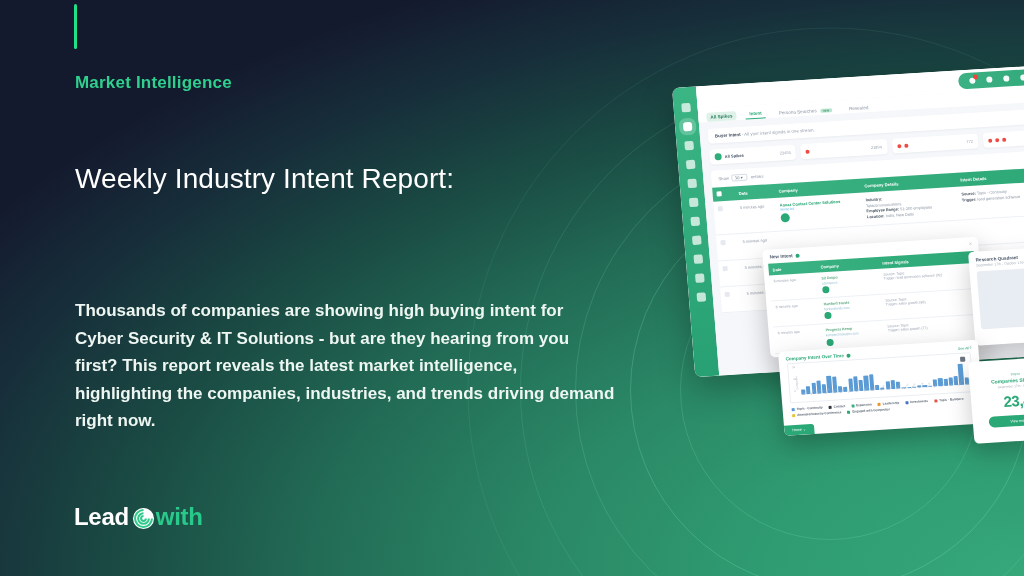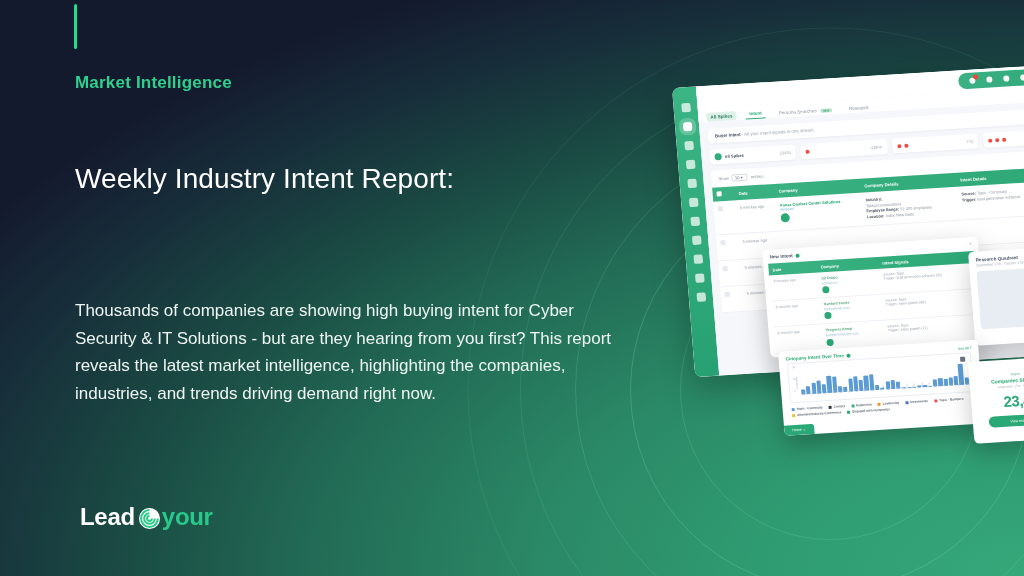--- a/index.html
+++ b/index.html
@@ -43,24 +43,24 @@
   .title-line1 {
     font-size: 28px; font-weight: 400; color: #ffffff; letter-spacing: .1px;
     line-height: 1.15;
   }
   .title-line2 {
     font-size: 50px; font-weight: bold; color: #ffffff; letter-spacing: -0.4px;
     line-height: 1.12; margin-top: 3px;
   }
   .body-copy {
     position: absolute; left: 75px; top: 297px; width: 540px;
-    font-size: 17px; line-height: 1.62; color: #eef6f2; font-weight: 400;
-  }
-  
-  .logo { position: absolute; left: 80px; top: 503px; display: flex; align-items: center; justify-content: space-between; }
+    font-size: 17px; line-height: 1.62; color: #eef6f2; font-weight: 700;
+  }
+  
+  .logo { position: absolute; left: 74px; top: 503px; display: flex; align-items: center; justify-content: space-between; }
   .logo-lead { font-size: 24px; font-weight: bold; color: #ffffff; letter-spacing: -0.3px; }
   .logo-mark { width: 23px; height: 23px; margin: 0 1px 0 3px; position: relative; top: 1px; }
   .logo-nion { font-size: 24px; font-weight: bold; color: #29c98b; letter-spacing: -0.3px; }
 
   
   .mock { position: absolute; pointer-events: none; }
 
   
   .win-main {
     left: 672px; top: 88px; width: 400px; height: 290px;
@@ -245,21 +245,21 @@
   <div class="logo">
     <span class="logo-lead">Lead</span>
     <span class="logo-mark">
       <svg viewBox="0 0 24 24" width="23" height="23">
         <circle cx="12" cy="12" r="11" fill="#ffffff"></circle>
         <path d="M12 3.2a8.8 8.8 0 1 0 8.8 8.8" fill="none" stroke="#2ec88a" stroke-width="2.1"></path>
         <path d="M12 6.4a5.6 5.6 0 1 0 5.6 5.6" fill="none" stroke="#2ec88a" stroke-width="2.1"></path>
         <path d="M12 9.5a2.5 2.5 0 1 0 2.5 2.5" fill="none" stroke="#2ec88a" stroke-width="2.1"></path>
       </svg>
     </span>
-    <span class="logo-nion">your</span>
+    <span class="logo-nion">with</span>
   </div>
 
   <div class="mock win-main">
     <div class="side-rail">
       <div class="rail-ico"></div>
       <div class="rail-ico active"></div>
       <div class="rail-ico"></div>
       <div class="rail-ico"></div>
       <div class="rail-ico"></div>
       <div class="rail-ico"></div>

